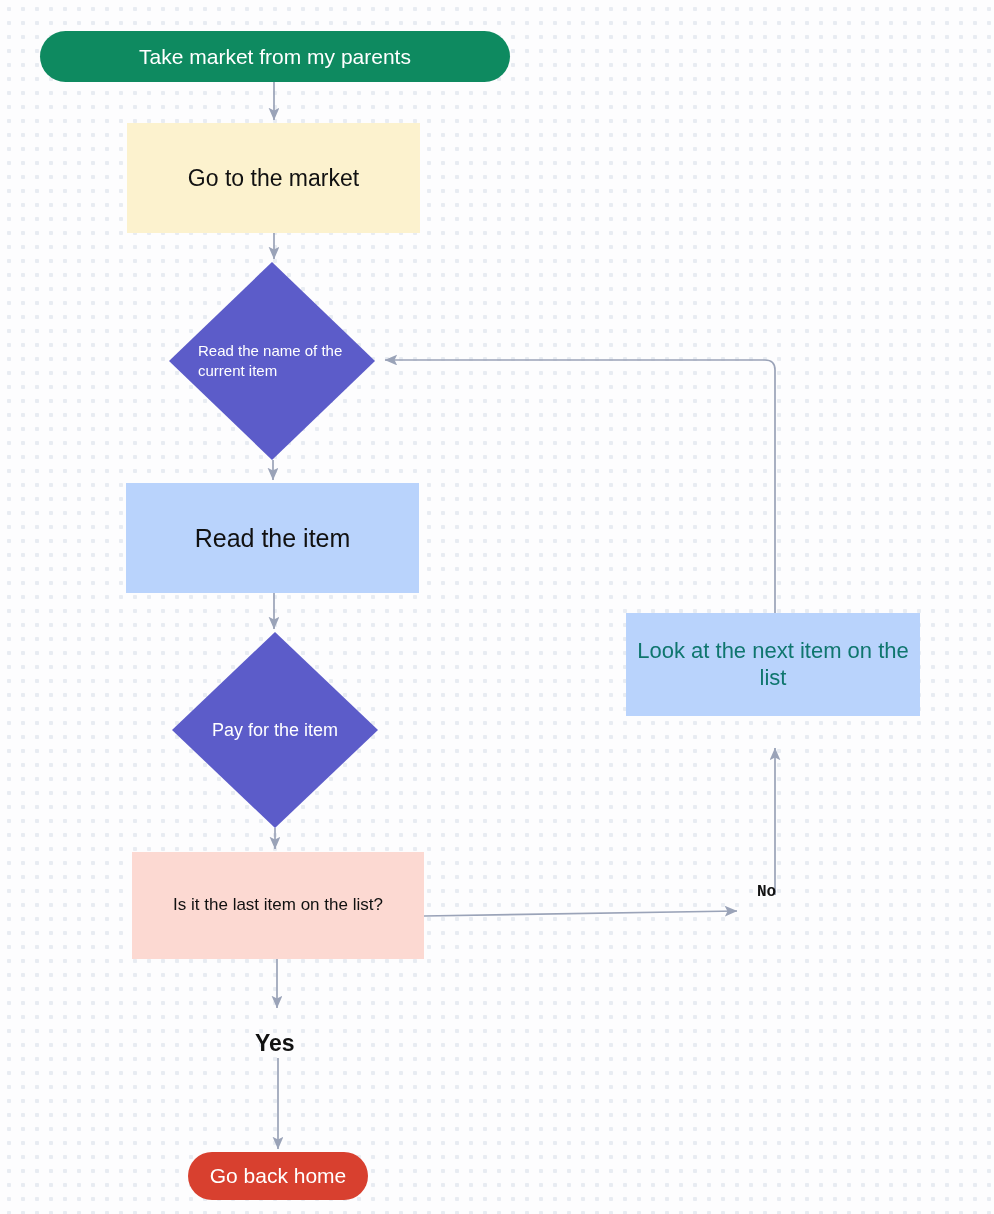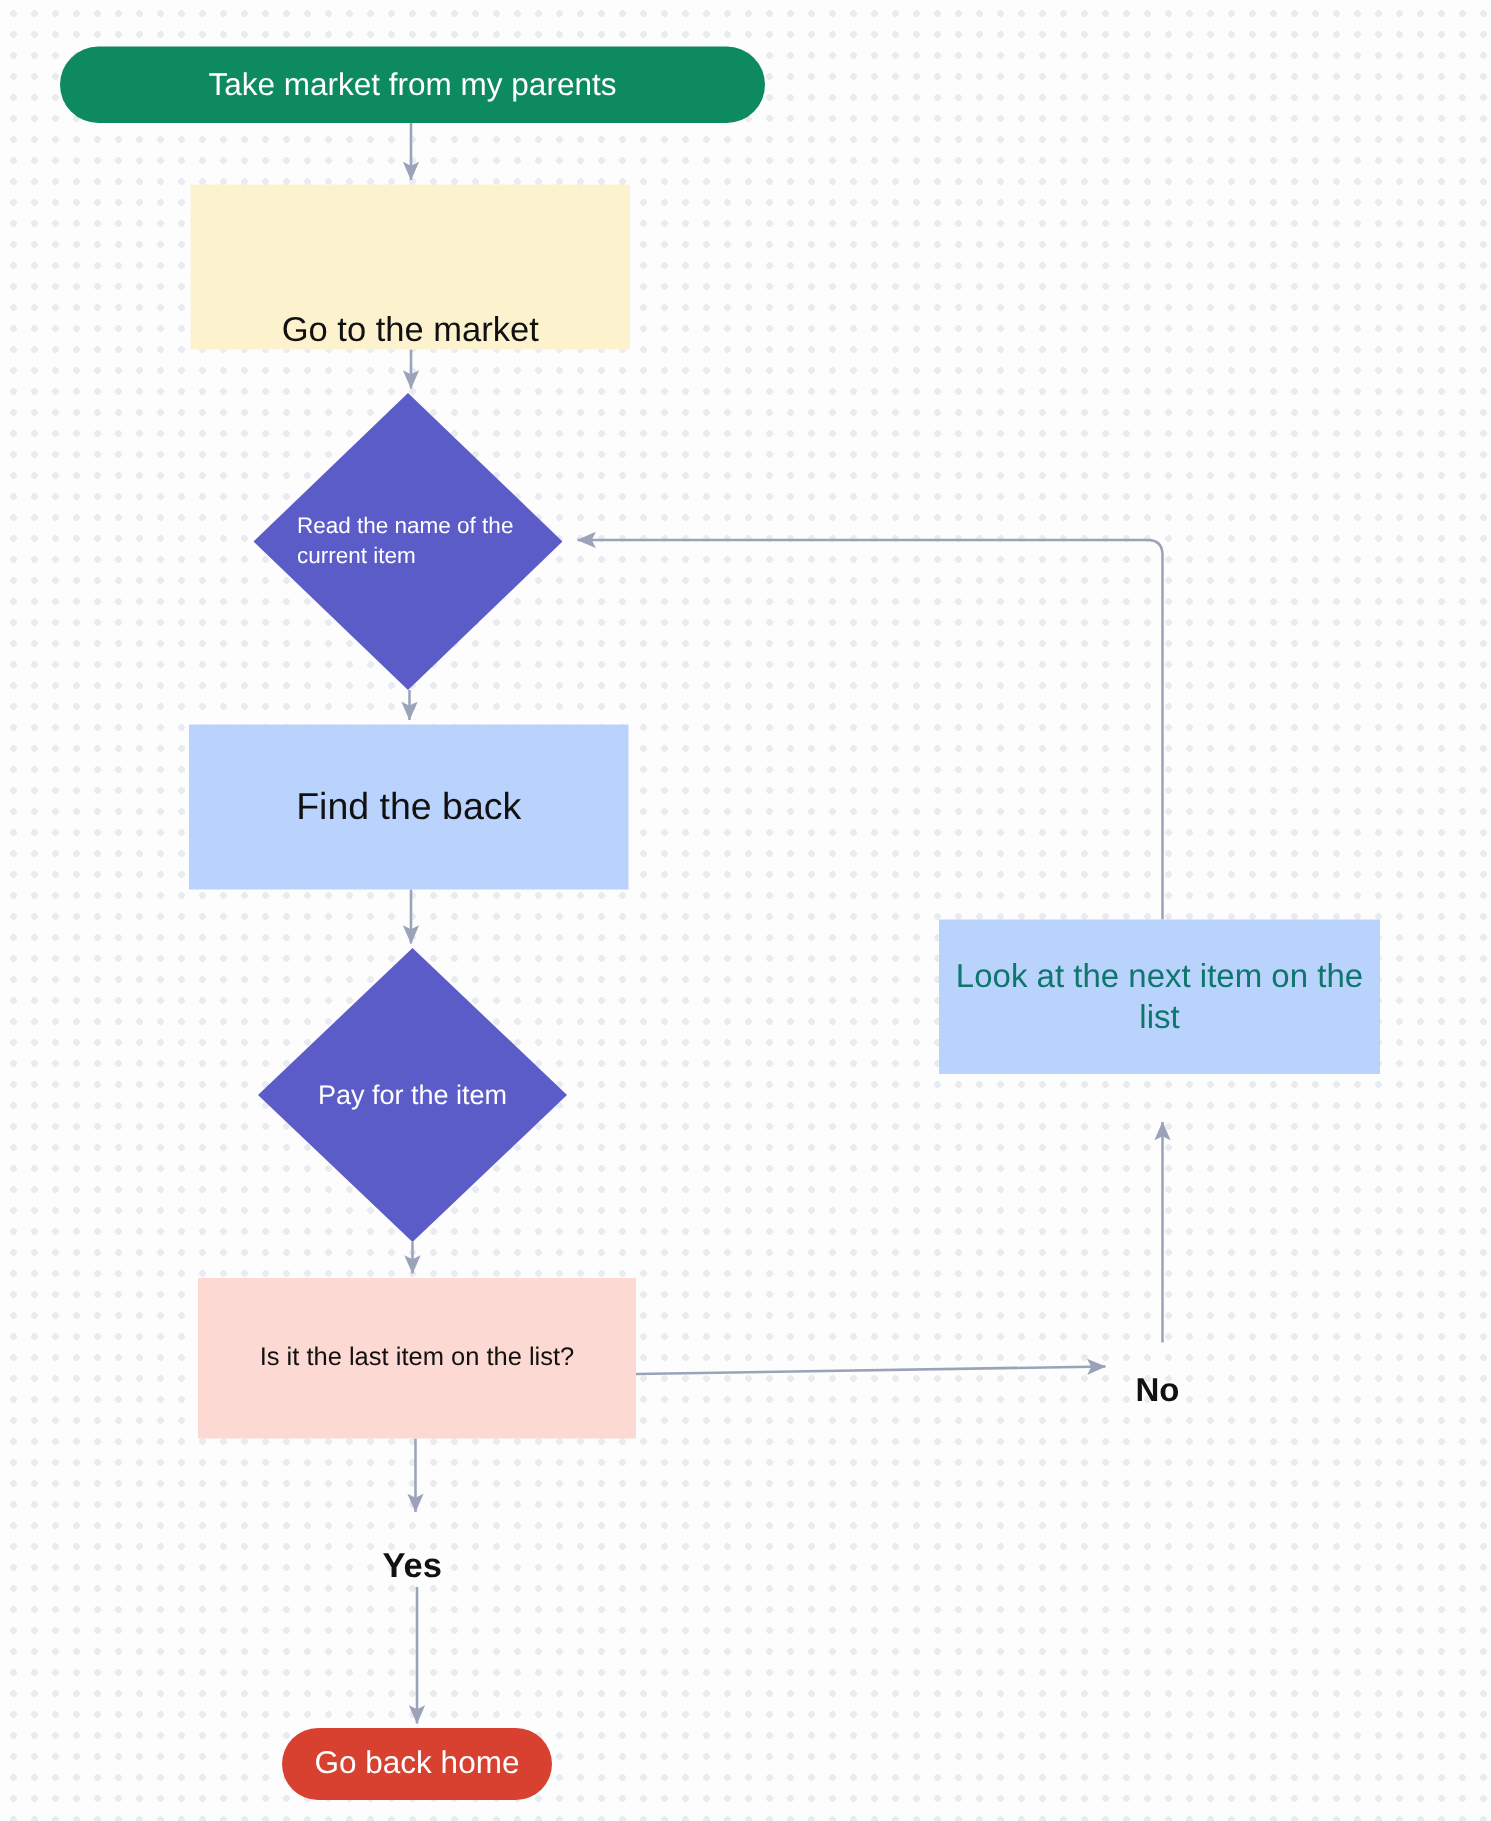--- a/index.html
+++ b/index.html
@@ -103,33 +103,33 @@
     <path d="M775,613 L775,370 Q775,360 765,360 L385,360" stroke="#9aa3b8" stroke-width="1.7" fill="none" marker-end="url(#arrowhead)"></path>
 
     <path d="M277,959 L277,1008" stroke="#9aa3b8" stroke-width="1.7" fill="none" marker-end="url(#arrowhead)"></path>
     <path d="M278,1058 L278,1149" stroke="#9aa3b8" stroke-width="1.7" fill="none" marker-end="url(#arrowhead)"></path>
   </svg>
 
   <div class="node node-terminator" id="node-start" style="left: 40px; top: 31px; width: 470px; height: 51px; font-size: 21px; background: rgb(14, 138, 96); color: rgb(255, 255, 255);">
     <span>Take market from my parents</span>
   </div>
 
-  <div class="node node-process" id="node-go-to-market" style="left: 127px; top: 123px; width: 293px; height: 110px; font-size: 23px; background: rgb(252, 242, 206); color: rgb(17, 17, 17); align-items: flex-end;">
+  <div class="node node-process" id="node-go-to-market" style="left: 127px; top: 123px; width: 293px; height: 110px; font-size: 23px; background: rgb(252, 242, 206); color: rgb(17, 17, 17);">
     <span>Go to the market</span>
   </div>
 
   <div class="diamond-wrap" id="node-read-name" style="left: 169px; top: 262px; width: 206px; height: 198px; font-size: 15px;">
     <svg class="diamond-shape" viewBox="0 0 100 100" preserveAspectRatio="none">
       <polygon points="50,0 100,50 50,100 0,50" fill="#5c5cc9"></polygon>
     </svg>
     <div class="diamond-label" style="color: rgb(255, 255, 255); font-size: 15px; padding: 0px 29px; box-sizing: border-box;">Read the name of the current item</div>
   </div>
 
   <div class="node node-process" id="node-find-item" style="left: 126px; top: 483px; width: 293px; height: 110px; font-size: 25px; background: rgb(185, 211, 252); color: rgb(17, 17, 17);">
-    <span>Find the back</span>
+    <span>Read the item</span>
   </div>
 
   <div class="diamond-wrap" id="node-pay-for-item" style="left: 172px; top: 632px; width: 206px; height: 196px; font-size: 18px;">
     <svg class="diamond-shape" viewBox="0 0 100 100" preserveAspectRatio="none">
       <polygon points="50,0 100,50 50,100 0,50" fill="#5c5cc9"></polygon>
     </svg>
     <div class="diamond-label" style="color: rgb(255, 255, 255); font-size: 18px; padding: 0px 29px; box-sizing: border-box;">Pay for the item</div>
   </div>
 
   <div class="node node-process" id="node-last-item-question" style="left: 132px; top: 852px; width: 292px; height: 107px; font-size: 17px; background: rgb(252, 217, 210); color: rgb(17, 17, 17);">
@@ -137,16 +137,16 @@
   </div>
 
   <div class="node node-process" id="node-look-next-item" style="left: 626px; top: 613px; width: 294px; height: 103px; font-size: 22px; background: rgb(185, 211, 252); color: #0f766e;">
     <span>Look at the next item on the list</span>
   </div>
 
   <div class="node node-terminator" id="node-go-back-home" style="left: 188px; top: 1152px; width: 180px; height: 48px; font-size: 21px; background: rgb(216, 64, 47); color: rgb(255, 255, 255);">
     <span>Go back home</span>
   </div>
 
-  <div class="edge-label" id="edge-label-no" style="left: 757px; top: 914px; font-size: 22px;">No</div>
+  <div class="edge-label" id="edge-label-no" style="left: 757px; top: 883px; font-size: 16px; font-family: Liberation Mono, monospace;">No</div>
   <div class="edge-label" id="edge-label-yes" style="left: 255px; top: 1030px; font-size: 23px; text-align: center;">Yes</div>
 
 </div>
 
 </body></html>

